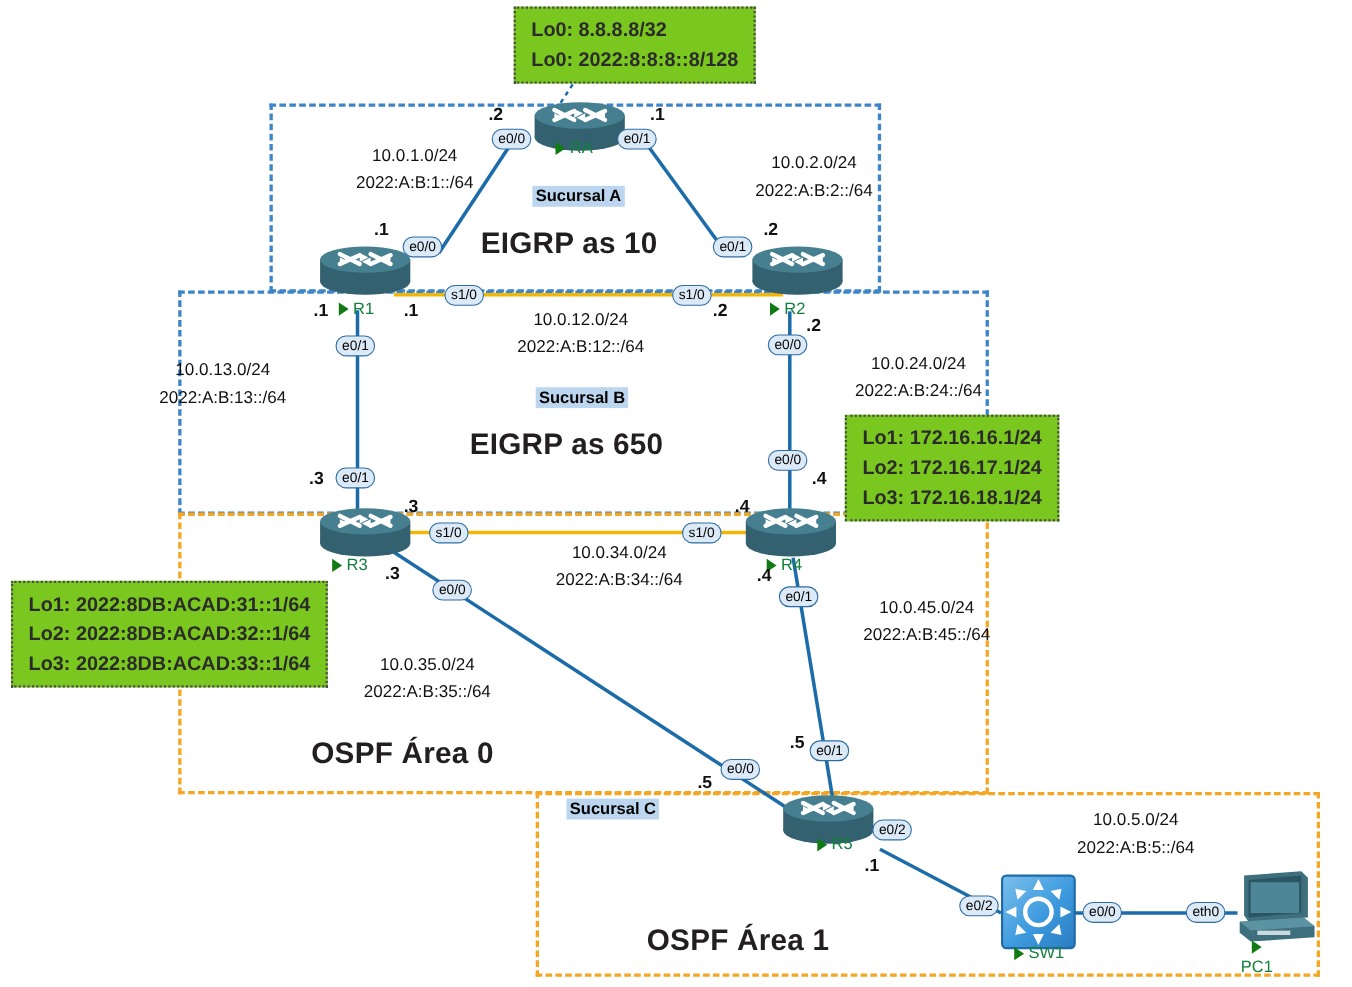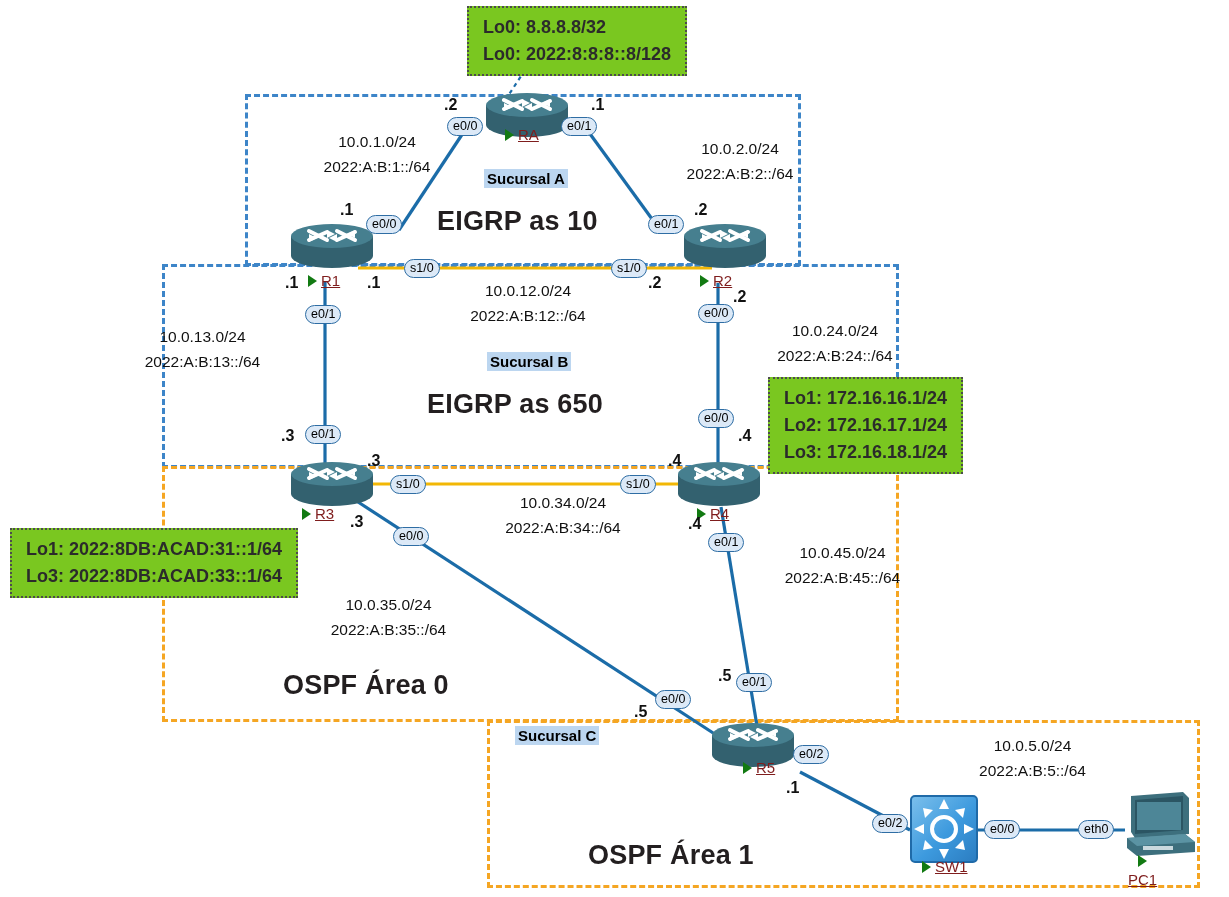--- a/index.html
+++ b/index.html
@@ -92,26 +92,25 @@
     font-size: 16px;
     font-weight: bold;
     color: #111111;
     white-space: nowrap;
   }
 
   
   .devname {
     position: absolute;
     font-size: 15px;
-    color: #7f1d1d;
+    color: #15803d;
     white-space: nowrap;
     display: flex;
     align-items: center;
     gap: 4px;
-    text-decoration: underline;
   }
   .devname .tri {
     width: 0; height: 0;
     border-left: 9px solid #127a12;
     border-top: 6px solid transparent;
     border-bottom: 6px solid transparent;
     display: inline-block;
   }
 
   
@@ -159,20 +158,21 @@
   </div>
 
   <div class="note" style="left:768px; top:377px;">
     <span class="row">Lo1: 172.16.16.1/24</span>
     <span class="row">Lo2: 172.16.17.1/24</span>
     <span class="row">Lo3: 172.16.18.1/24</span>
   </div>
 
   <div class="note" style="left:10px; top:528px;">
     <span class="row">Lo1: 2022:8DB:ACAD:31::1/64</span>
+    <span class="row">Lo2: 2022:8DB:ACAD:32::1/64</span>
     <span class="row">Lo3: 2022:8DB:ACAD:33::1/64</span>
   </div>
 
   <div class="sucursal" style="left:484px; top:169px;">Sucursal A</div>
   <div class="zone-title big" style="left:437px; top:206px;">EIGRP as 10</div>
 
   <div class="sucursal" style="left:487px; top:352px;">Sucursal B</div>
   <div class="zone-title big" style="left:427px; top:389px;">EIGRP as 650</div>
 
   <div class="zone-title big" style="left:283px; top:670px;">OSPF Área 0</div>

